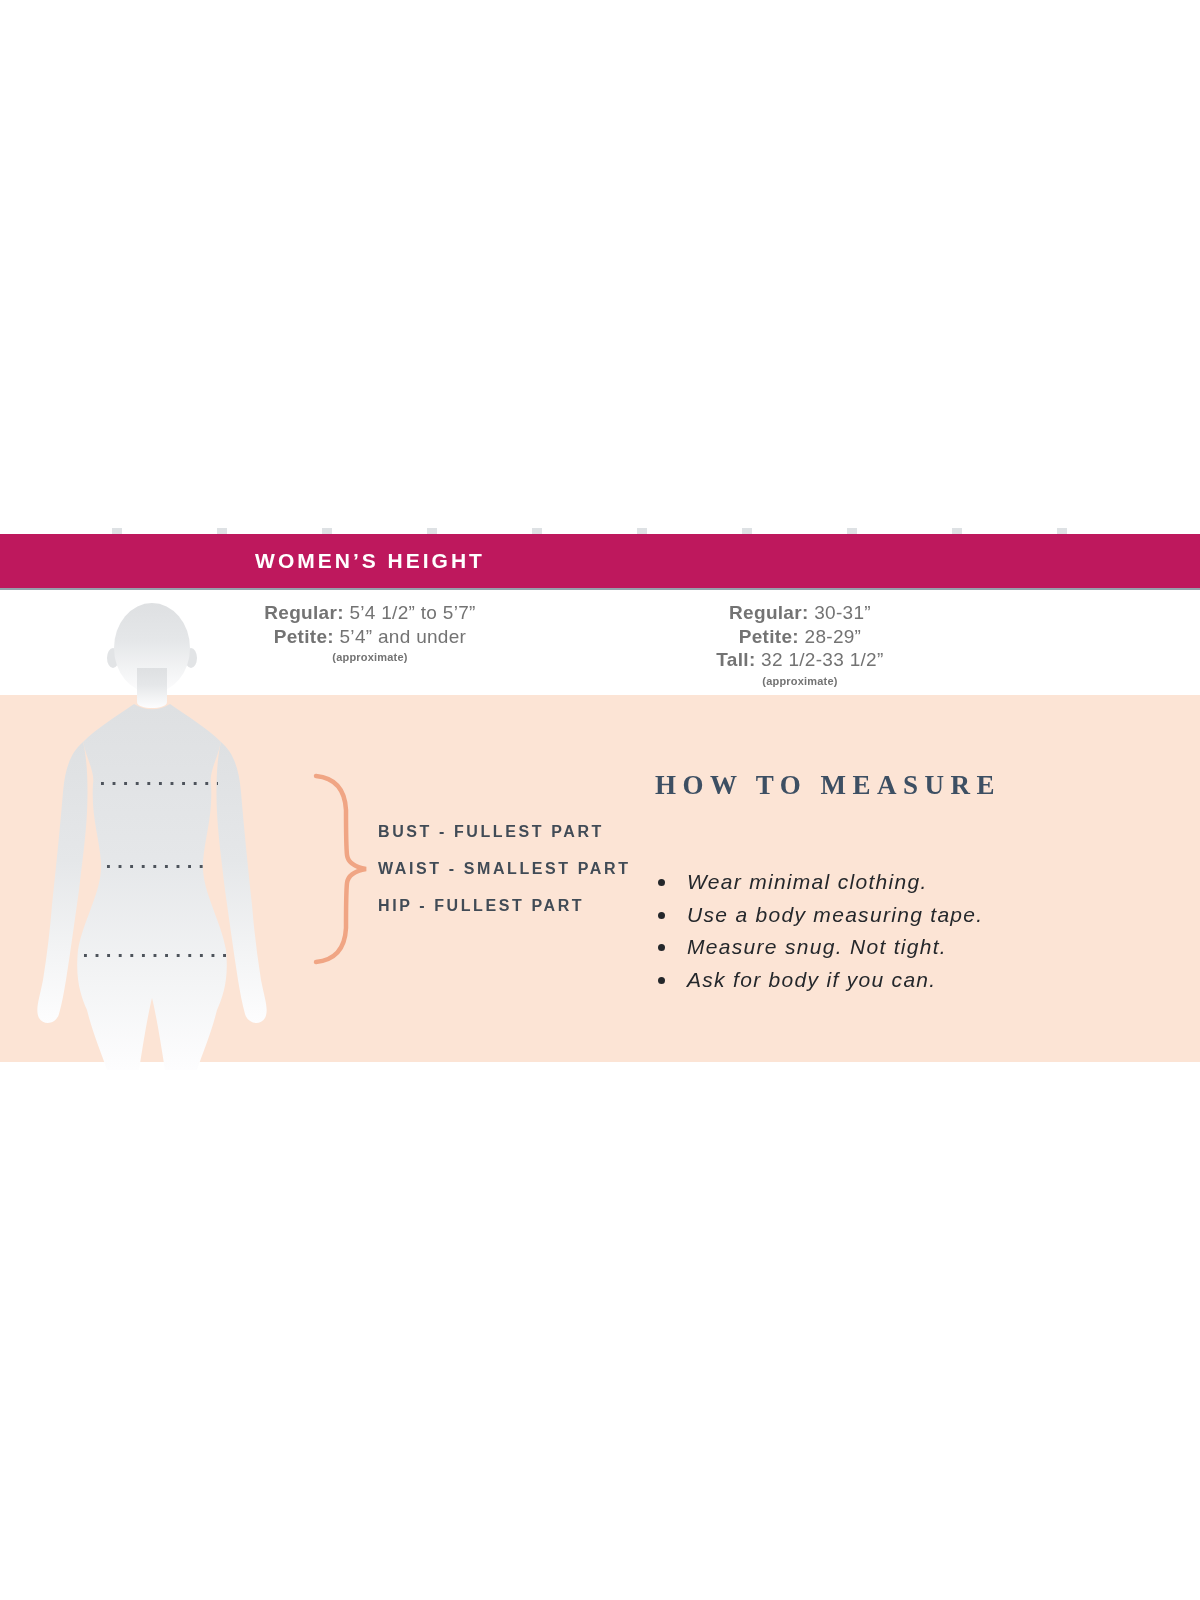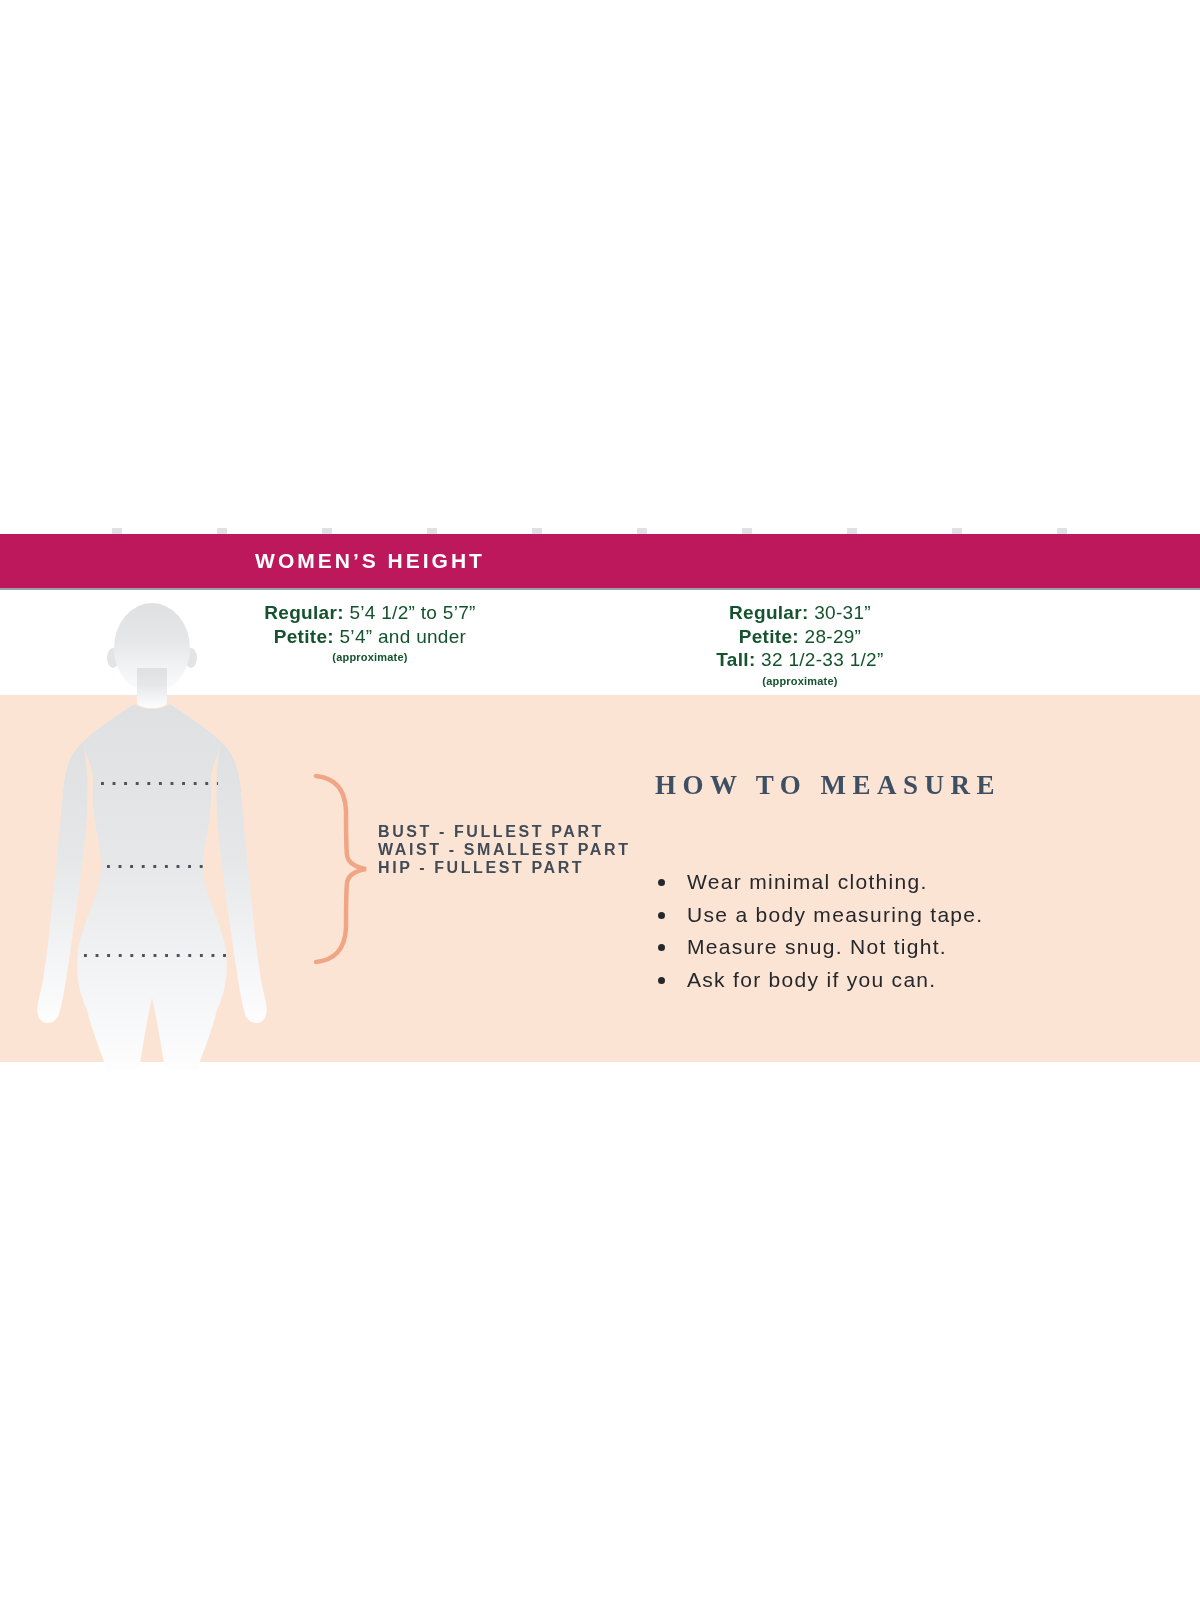--- a/index.html
+++ b/index.html
@@ -45,21 +45,21 @@
   }
   .bar-col.c1 { left: 160px; width: 420px; }
   .bar-col.c2 { left: 620px; width: 420px; margin-top: 36px; }
 
   
   .specs {
     position: absolute;
     top: 601px;
     width: 420px;
     text-align: center;
-    color: #14532d;
+    color: #737373;
   }
   .specs.left  { left: 160px; }
   .specs.right { left: 590px; }
   .spec-row {
     font-size: 19px;
     line-height: 23.5px;
     letter-spacing: 0.3px;
   }
   .spec-label { font-weight: 700; }
   .spec-note {
@@ -102,20 +102,21 @@
     left: 310px; top: 770px;
     width: 66px; height: 198px;
   }
 
   
   .measure-labels {
     position: absolute;
     left: 378px; top: 823px;
     display: flex;
     flex-direction: column;
+    gap: 19px;
   }
   .measure-label {
     font-size: 16px;
     font-weight: 600;
     letter-spacing: 2.6px;
     color: #414b56;
     white-space: nowrap;
   }
 
   
@@ -136,20 +137,21 @@
     font-size: 47px;
     font-weight: 700;
     letter-spacing: 3.5px;
     color: #3d4f63;
     white-space: nowrap;
   }
   .tips {
     position: absolute;
     left: 655px; top: 866px;
     list-style: none;
+    font-style: italic;
   }
   .tip {
     position: relative;
     padding-left: 32px;
     font-size: 21px;
     letter-spacing: 1.3px;
     line-height: 32.5px;
     color: #24272b;
     white-space: nowrap;
   }

